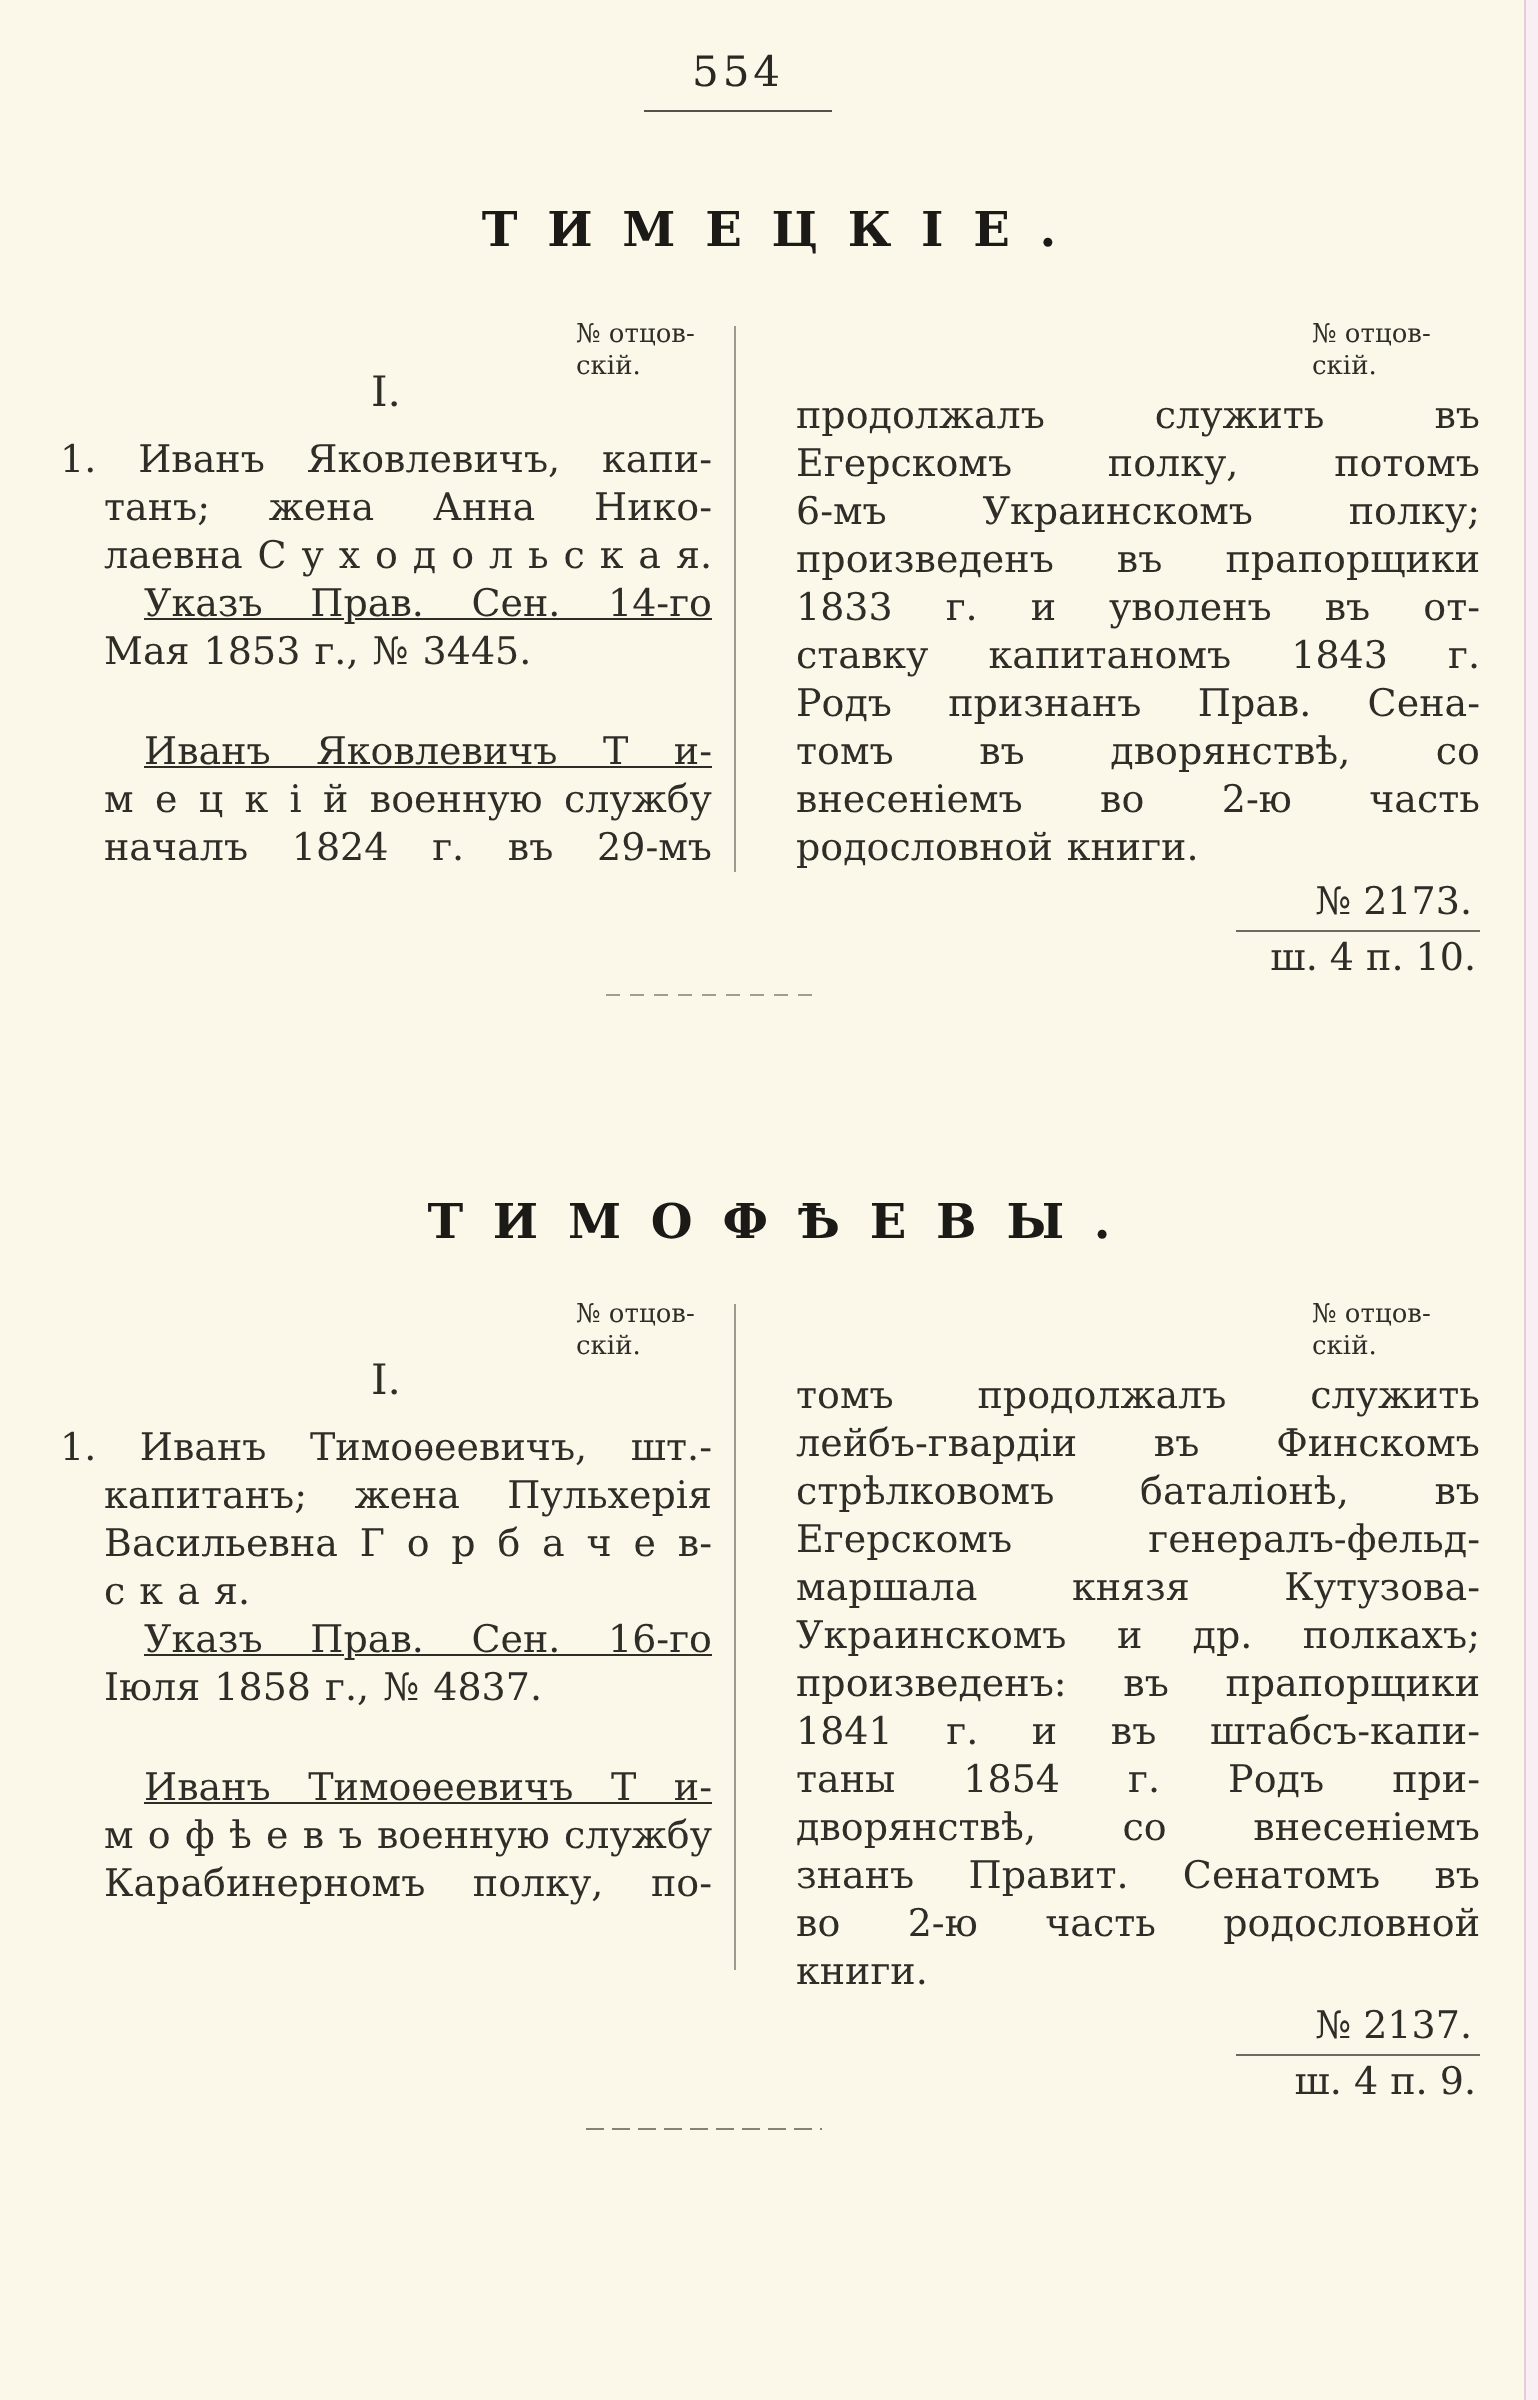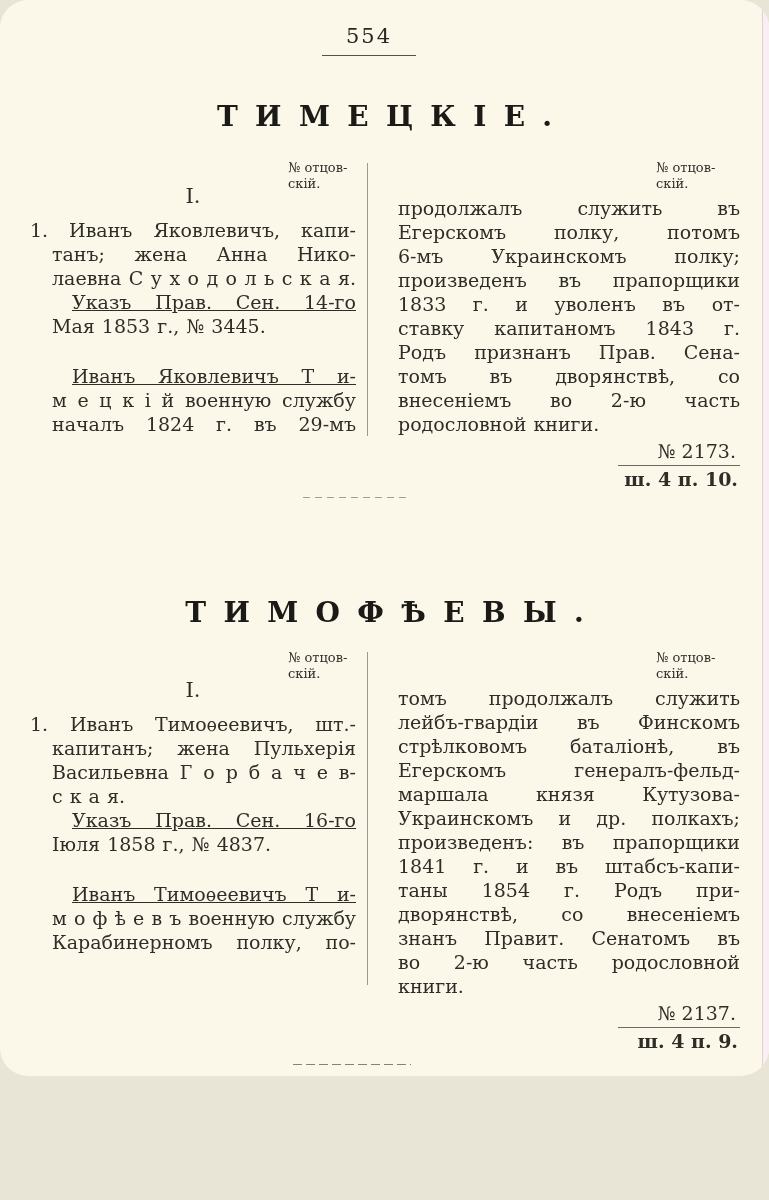--- a/index.html
+++ b/index.html
@@ -1,57 +1,56 @@
 <!DOCTYPE html>
 <html lang="ru"><head>
 <meta charset="utf-8">
 <style>
   html, body { margin:0; padding:0; background:#e8e4d6; }
   .page {
     position: relative;
-    width: 769px; height: 1076px;
+    width: 769px; height: 1200px;
     margin: 0 auto;
     background: #fbf7e9;
     overflow: hidden;
     font-family: "DejaVu Serif", "Liberation Serif", serif;
     color: #2f2d28;
-    border-radius: 28px;
   }
   .edge-strip {
     position:absolute; top:0; right:0; width:6px; height:100%;
     background:#f9eef2; border-left:1px solid #e4cdd9;
   }
   .pageno {
     position:absolute; top:24px; left:322px; width:94px;
     text-align:center; font-size:21px; letter-spacing:2px;
     padding-bottom:7px; border-bottom:1px solid #55524a; color:#2a2823;
   }
   .heading {
     position:absolute; left:0; width:100%; margin:0;
-    text-align:center; font-size:28px; font-weight:bold;
+    text-align:center; font-size:24px; font-weight:bold;
     letter-spacing:0.62em; padding-left:0.62em; box-sizing:border-box;
     color:#1b1a16;
   }
   .colhead {
     position:absolute; width:76px; text-align:left;
     font-size:13px; line-height:16px; color:#2e2d29;
   }
   .vrule { position:absolute; width:1px; background:#7d7a70; opacity:.75; }
   .col { position:absolute; font-size:19px; line-height:24px; }
   .roman { text-align:center; font-size:21px; margin-bottom:10px; }
   .entry.num { padding-left:22px; }
   .entry + .entry { margin-top:26px; }
   .tl { text-align:justify; text-align-last:justify; word-spacing:1px; }
   .tl.nj { text-align:left; text-align-last:left; }
   .tl.ind { text-indent:20px;text-decoration:underline; }
   .tl.hang { text-indent:-22px; }
   .ref { margin-top:3px; }
   .ref-no { text-align:right; padding-right:4px; }
   .ref-rule { width:122px; margin:2px 0 1px auto; border-top:1px solid #6e6a60; }
-  .ref-shelf { text-align:right; padding-right:2px;font-weight:bold; }
+  .ref-shelf { text-align:right; padding-right:2px; }
   .hdash {
     position:absolute; height:1px;
     background:repeating-linear-gradient(90deg,#a39d90 0 7px,transparent 7px 12px);
   }
   .hdash.dark { background:repeating-linear-gradient(90deg,#878276 0 9px,transparent 9px 13px); }
 </style>
 </head>
 <body>
 
 <div class="page">

